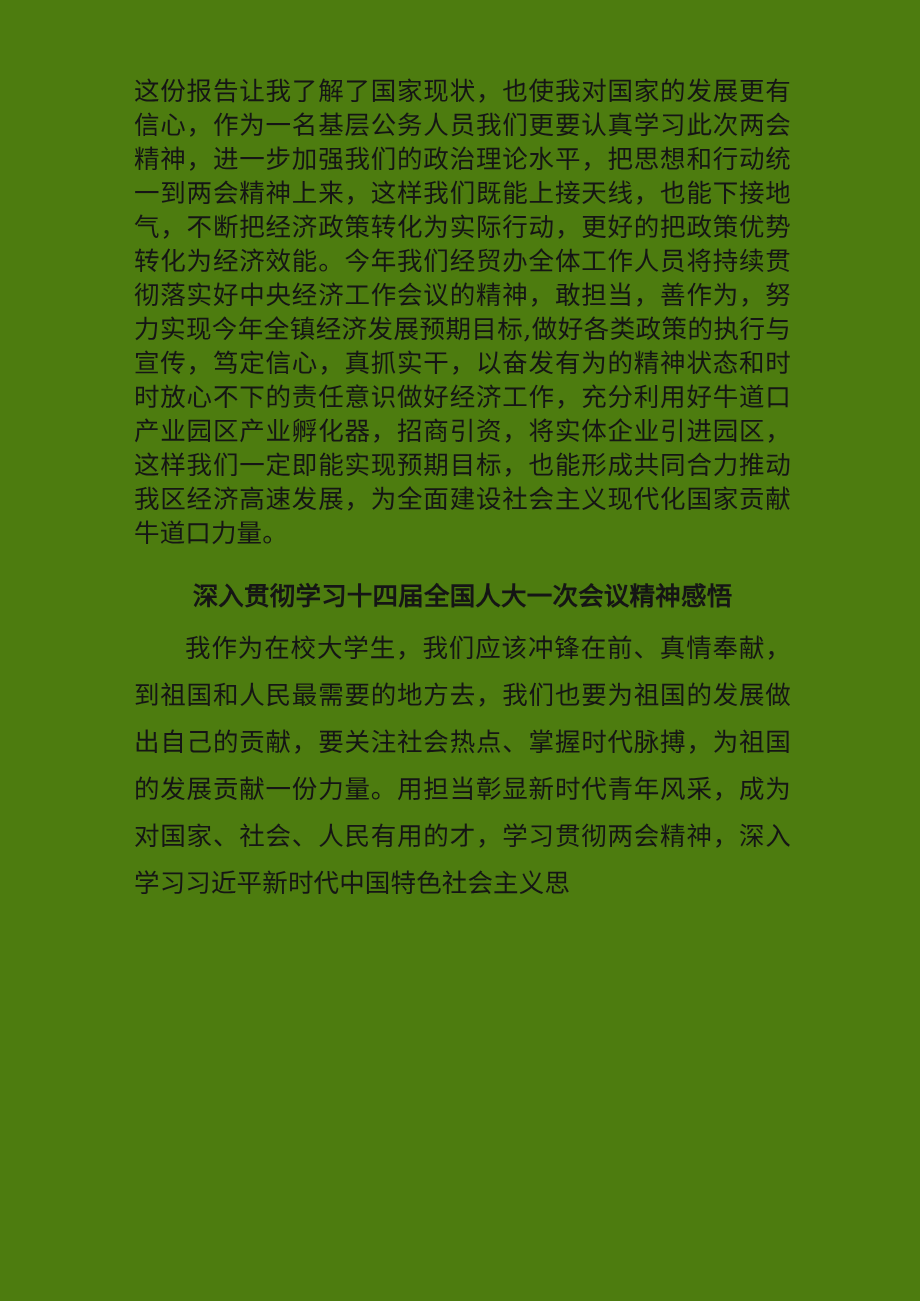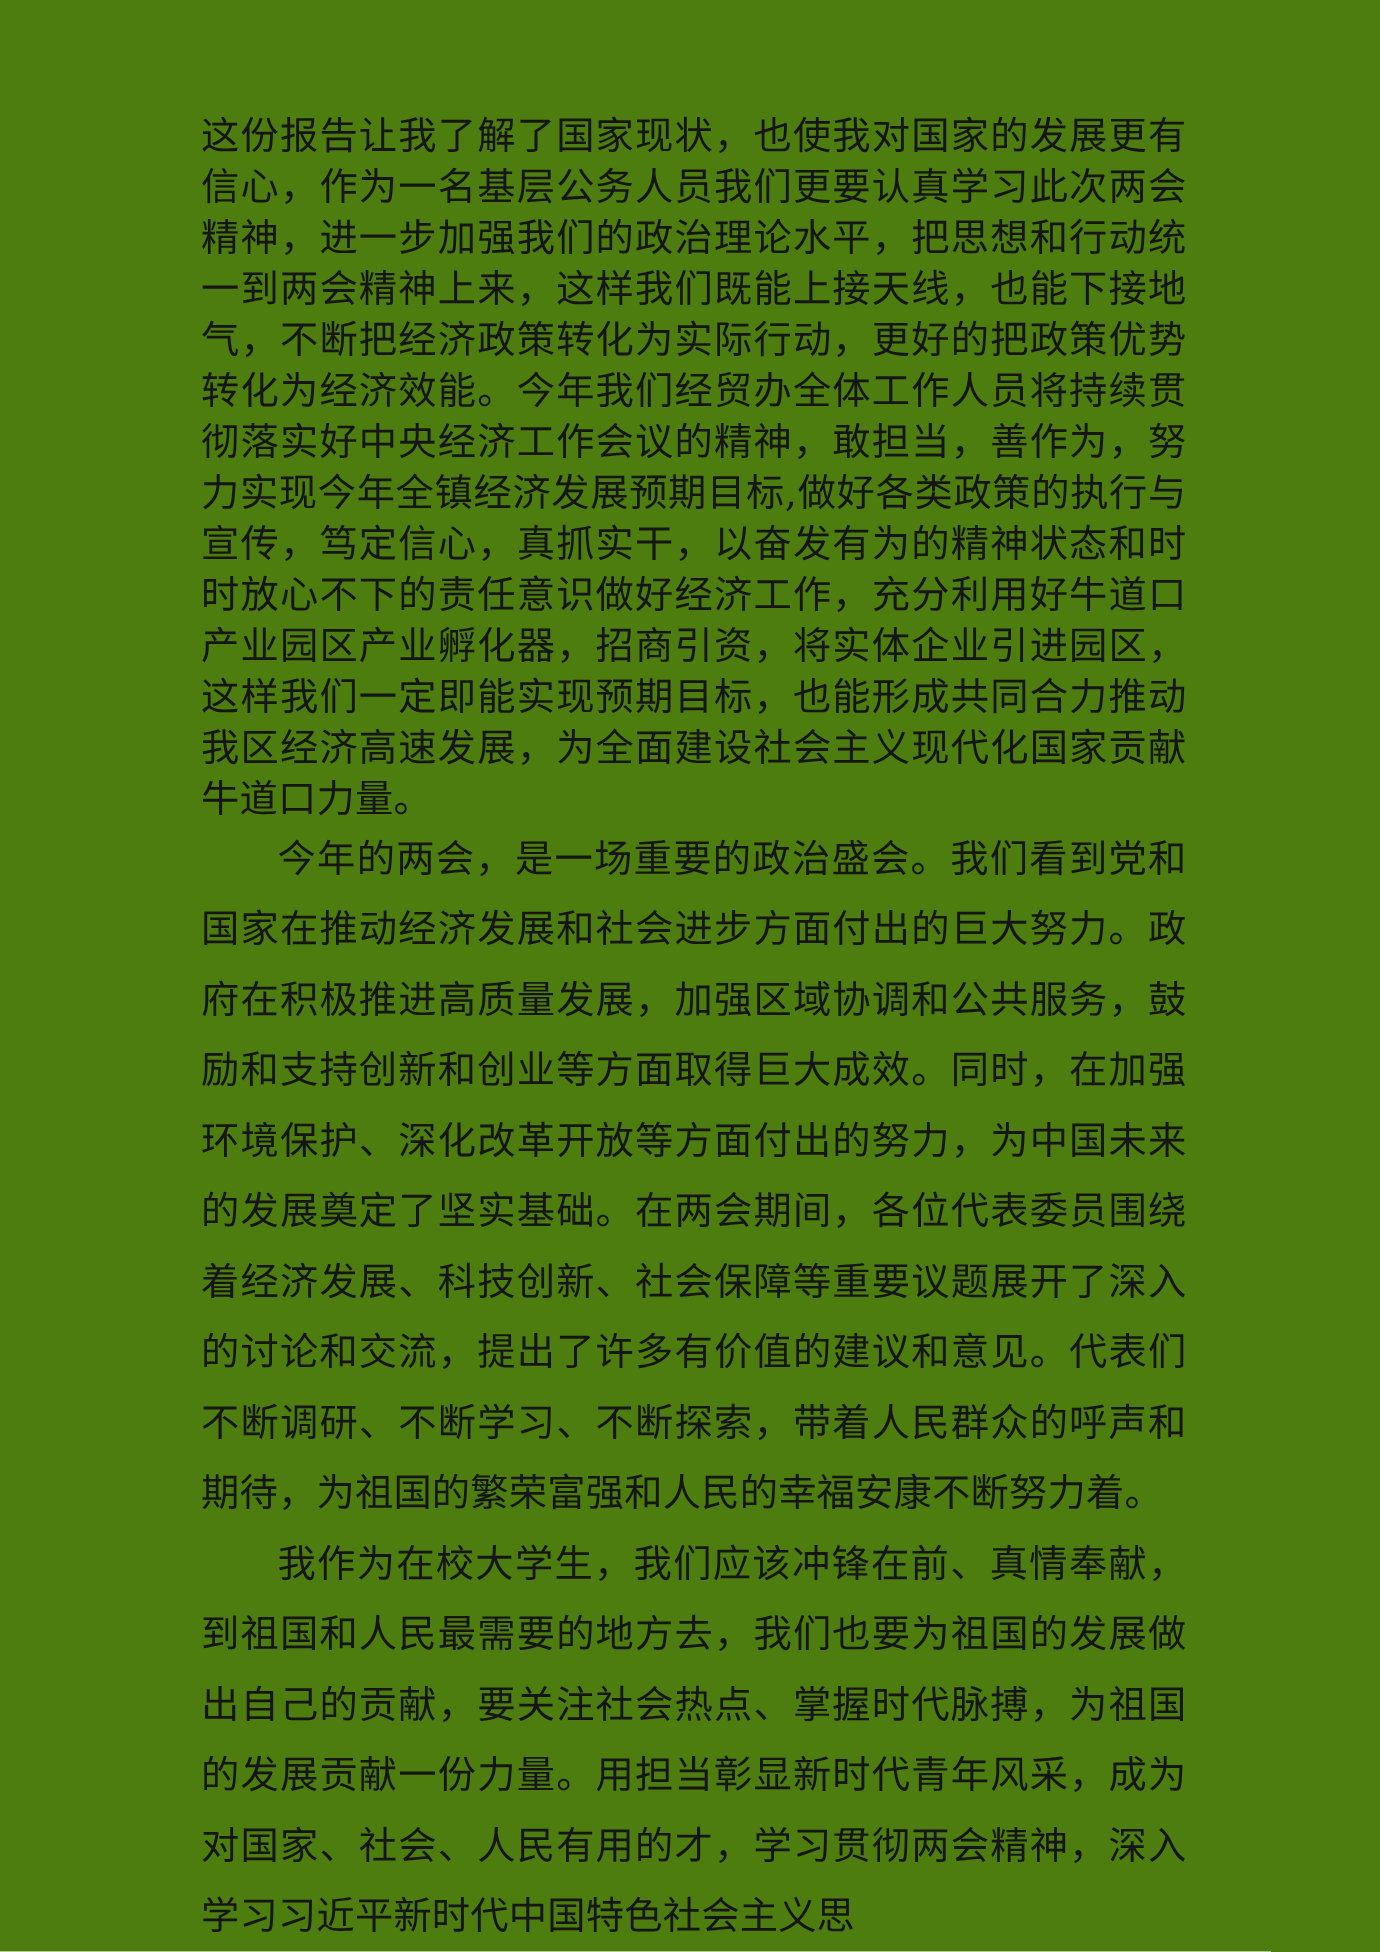--- a/index.html
+++ b/index.html
@@ -65,20 +65,20 @@
 </head>
 <body>
 
 <div class="page">
   <div class="content">
 
     <div class="sec-tight">
       <p>这份报告让我了解了国家现状，也使我对国家的发展更有信心，作为一名基层公务人员我们更要认真学习此次两会精神，进一步加强我们的政治理论水平，把思想和行动统一到两会精神上来，这样我们既能上接天线，也能下接地气，不断把经济政策转化为实际行动，更好的把政策优势转化为经济效能。今年我们经贸办全体工作人员将持续贯彻落实好中央经济工作会议的精神，敢担当，善作为，努力实现今年全镇经济发展预期目标,做好各类政策的执行与宣传，笃定信心，真抓实干，以奋发有为的精神状态和时时放心不下的责任意识做好经济工作，充分利用好牛道口产业园区产业孵化器，招商引资，将实体企业引进园区，这样我们一定即能实现预期目标，也能形成共同合力推动我区经济高速发展，为全面建设社会主义现代化国家贡献牛道口力量。</p>
     </div>
 
+    <h2 class="doc-heading">深入贯彻学习十四届全国人大一次会议精神感悟</h2>
 
     <div class="sec-loose">
-      <p>今年的两会，是一场重要的政治盛会。我们看到党和国家在推动经济发展和社会进步方面付出的巨大努力。政府在积极推进高质量发展，加强区域协调和公共服务，鼓励和支持创新和创业等方面取得巨大成效。同时，在加强环境保护、深化改革开放等方面付出的努力，为中国未来的发展奠定了坚实基础。在两会期间，各位代表委员围绕着经济发展、科技创新、社会保障等重要议题展开了深入的讨论和交流，提出了许多有价值的建议和意见。代表们不断调研、不断学习、不断探索，带着人民群众的呼声和期待，为祖国的繁荣富强和人民的幸福安康不断努力着。</p>
       <p>我作为在校大学生，我们应该冲锋在前、真情奉献，到祖国和人民最需要的地方去，我们也要为祖国的发展做出自己的贡献，要关注社会热点、掌握时代脉搏，为祖国的发展贡献一份力量。用担当彰显新时代青年风采，成为对国家、社会、人民有用的才，学习贯彻两会精神，深入学习习近平新时代中国特色社会主义思</p>
     </div>
 
   </div>
 </div>
 
 </body></html>

